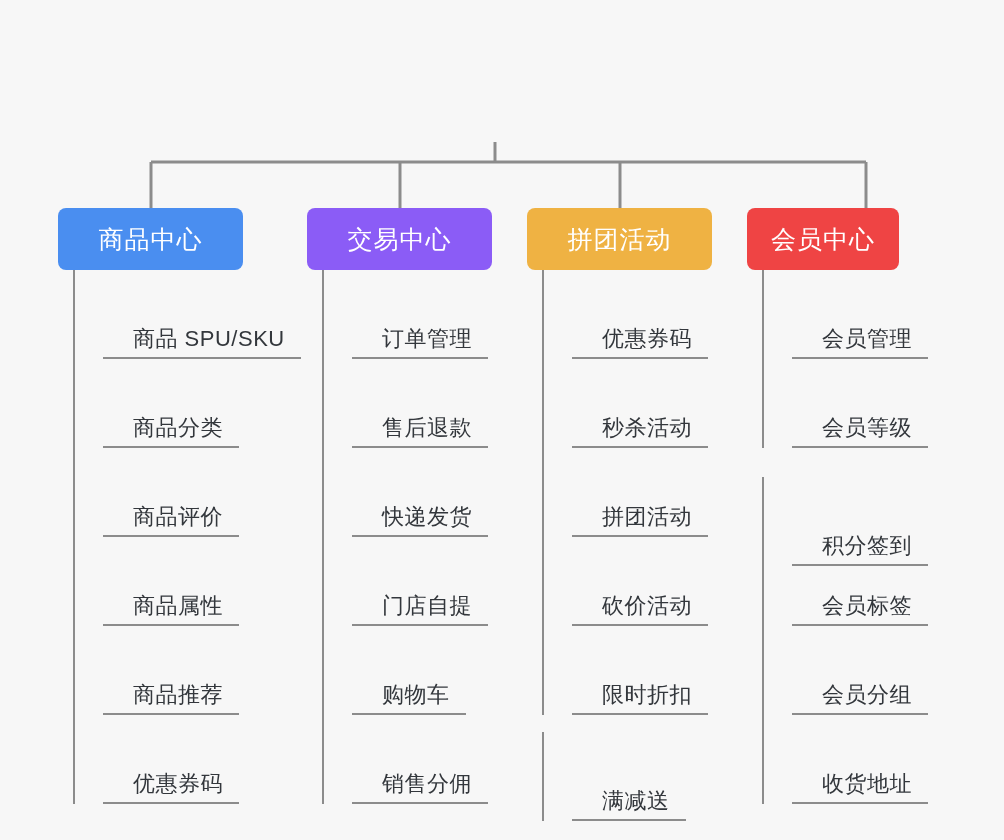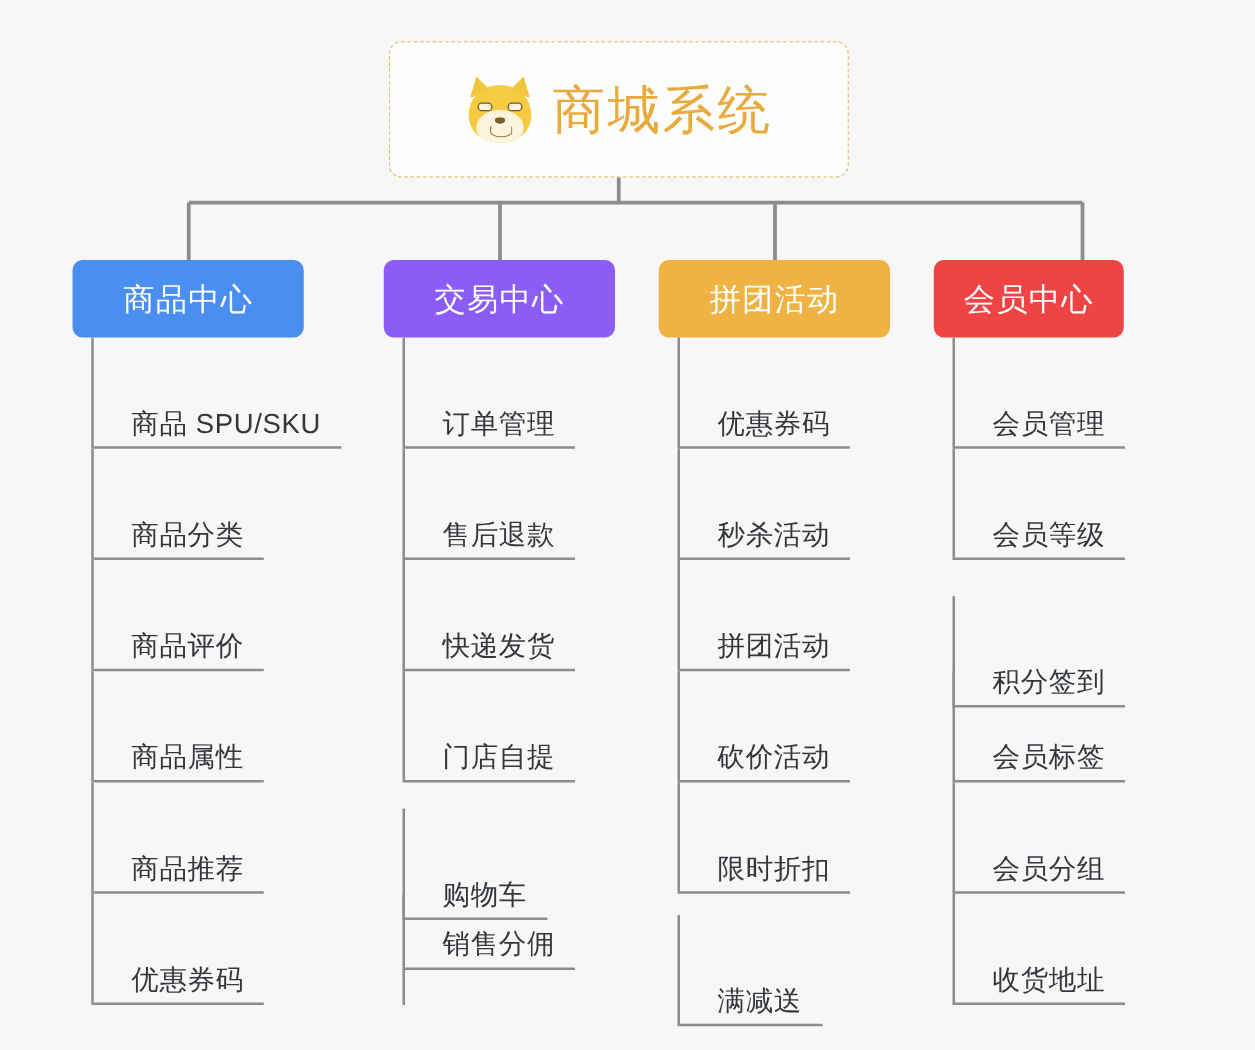--- a/index.html
+++ b/index.html
@@ -147,20 +147,21 @@
     left: 0;
   }
   .leaf-item {
     position: absolute;
     left: 0;
     height: 89px;
     box-sizing: border-box;
     border-left: 2px solid #8c8c8c;
     display: flex;
     align-items: flex-end;
+    padding-left: 28px;
   }
   .leaf-inner {
     position: relative;
     margin-left: 0;
     padding: 0 16px 6px 30px;
     border-bottom: 2px solid #8c8c8c;
     white-space: nowrap;
   }
   .leaf-label {
     font-size: 22px;
@@ -181,36 +182,20 @@
 
       <path d="M151,162 L866,162"></path>
 
       <path d="M151,162 L151,208"></path>
       <path d="M400,162 L400,208"></path>
       <path d="M620,162 L620,208"></path>
       <path d="M866,162 L866,208"></path>
     </g>
   </svg>
 
-  <div class="root-node">
-    <div class="root-emoji">
-      <div class="shiba">
-        <div class="ear l"></div>
-        <div class="ear r"></div>
-        <div class="head">
-          <div class="muzzle"></div>
-          <div class="eye l"></div>
-          <div class="eye r"></div>
-          <div class="nose"></div>
-          <div class="mouth"></div>
-        </div>
-      </div>
-    </div>
-    <div class="root-title">商城系统</div>
-  </div>
 
   <div id="columns-host">
       <div class="column" style="left: 58px;">
         <div class="cat-box" style="width: 185px; background: rgb(74, 142, 240);">商品中心</div>
         <div class="leaf-list" style="left: 15px;">
           <div class="leaf-item" style="top: 0px;">
             <div class="leaf-inner"><span class="leaf-label">商品 SPU/SKU</span></div>
           </div>
           <div class="leaf-item" style="top: 89px;">
             <div class="leaf-inner"><span class="leaf-label">商品分类</span></div>
@@ -237,24 +222,24 @@
           </div>
           <div class="leaf-item" style="top: 89px;">
             <div class="leaf-inner"><span class="leaf-label">售后退款</span></div>
           </div>
           <div class="leaf-item" style="top: 178px;">
             <div class="leaf-inner"><span class="leaf-label">快递发货</span></div>
           </div>
           <div class="leaf-item" style="top: 267px;">
             <div class="leaf-inner"><span class="leaf-label">门店自提</span></div>
           </div>
-          <div class="leaf-item" style="top: 377px;">
+          <div class="leaf-item" style="top: 356px;">
             <div class="leaf-inner"><span class="leaf-label">购物车</span></div>
           </div>
-          <div class="leaf-item" style="top: 445px; align-items: center;">
+          <div class="leaf-item" style="top: 445px;">
             <div class="leaf-inner"><span class="leaf-label">销售分佣</span></div>
           </div>
         </div>
       </div>
       <div class="column" style="left: 527px;">
         <div class="cat-box" style="width: 185px; background: rgb(239, 178, 67);">拼团活动</div>
         <div class="leaf-list" style="left: 15px;">
           <div class="leaf-item" style="top: 0px;">
             <div class="leaf-inner"><span class="leaf-label">优惠券码</span></div>
           </div>

